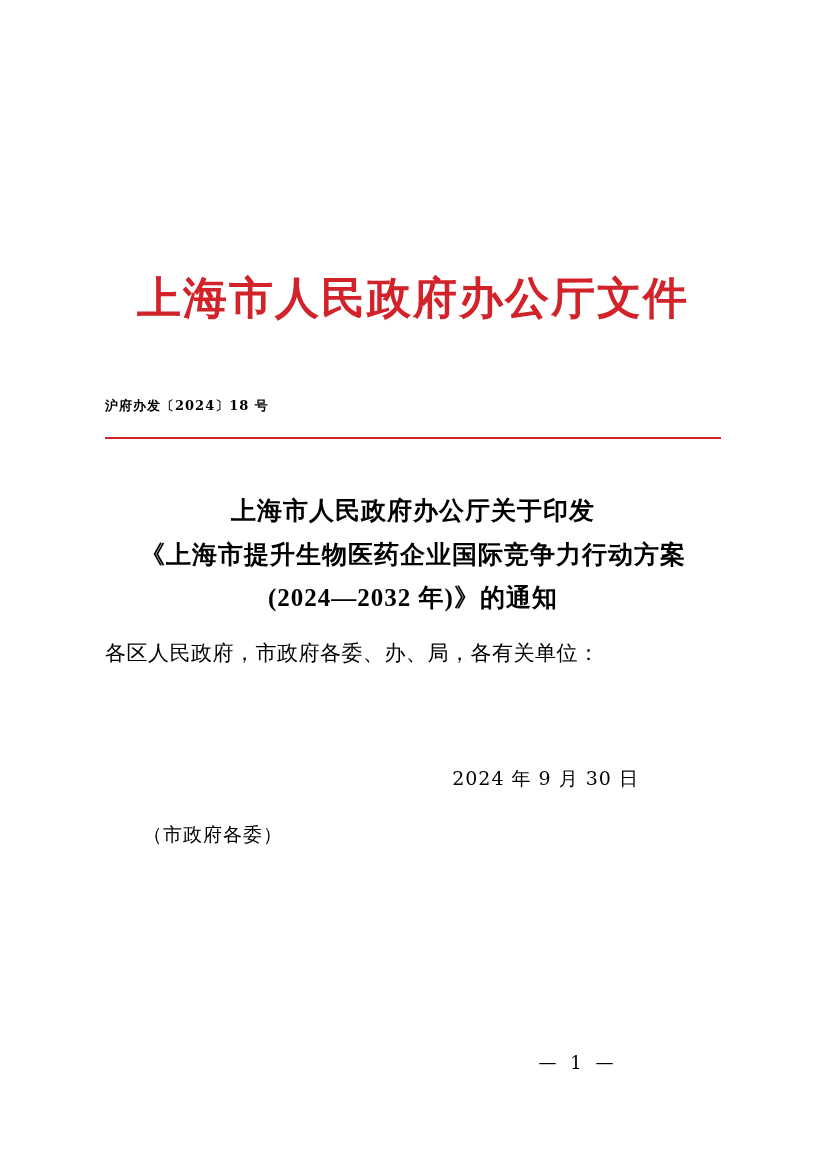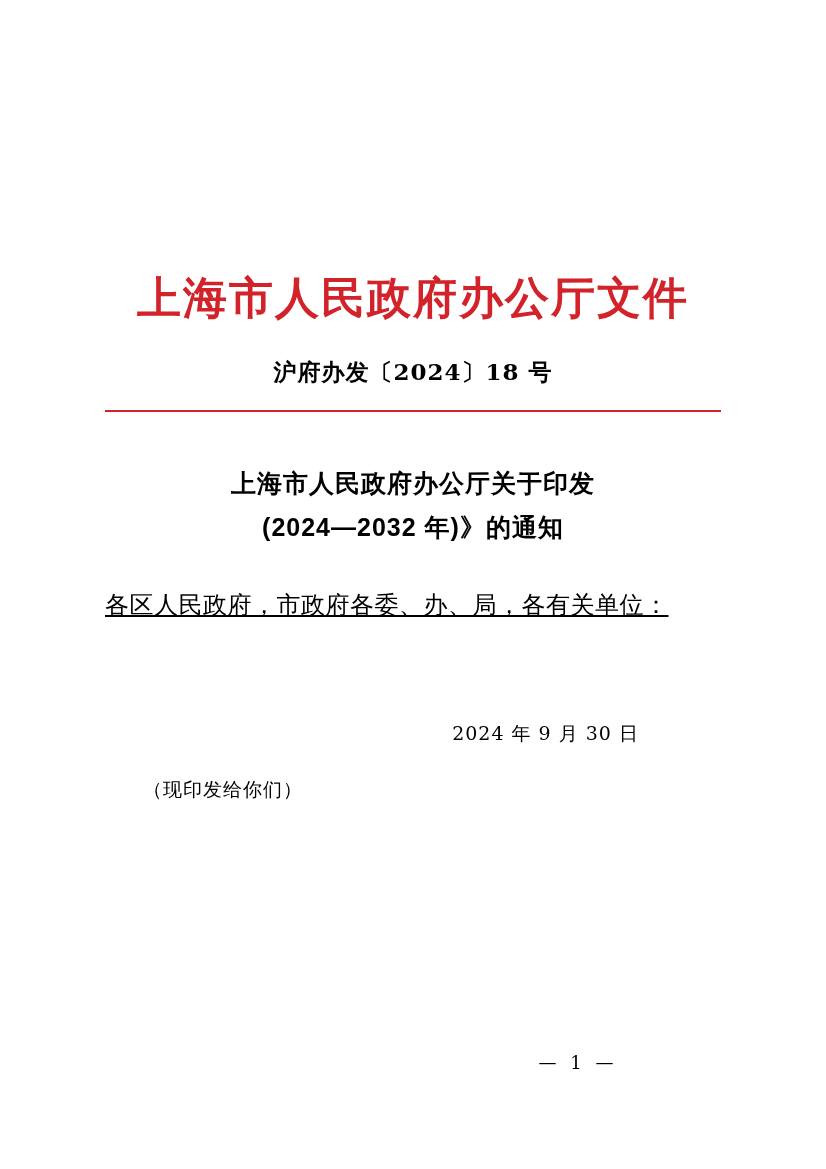--- a/index.html
+++ b/index.html
@@ -33,57 +33,55 @@
     font-weight: bold;
     font-size: 44px;
     letter-spacing: 2px;
     margin-top: 272px;
     line-height: 1.2;
     white-space: nowrap;
   }
 
   
   .doc-number {
-    text-align: center;
-    font-size: 23px;
+    font-size: 13px;
     font-family: "DejaVu Serif", "Liberation Serif", serif;
     font-weight: bold;
-    margin-top: 32px;
+    margin-top: 72px;
     letter-spacing: 1px;
   }
 
   
   .red-rule {
     margin-top: 22px;
     border-top: 2px solid #d2232a;
     width: 616px;
   }
 
   
   .title-block {
     text-align: center;
-    font-family: Liberation Sans, sans-serif;
+    font-family: Liberation Serif, serif;
     font-weight: bold;
     font-size: 25px;
     line-height: 1.75;
     margin-top: 50px;
     letter-spacing: 1px;
   }
   .title-line {
     display: block;
     white-space: nowrap;
   }
 
   
   .body-block {
-    margin-top: 32px;
-    font-size: 24px;
+    margin-top: 12px;
+    font-size: 21px;
     line-height: 2.0;
     letter-spacing: 0.5px;
-    text-decoration: underline;
   }
   .salutation {
     text-indent: 0;
   }
   .para {
     text-indent: 2em;
     text-align: justify;
   }
 
   
@@ -122,27 +120,28 @@
   <div class="content">
 
     <div class="masthead">上海市人民政府办公厅文件</div>
 
     <div class="doc-number">沪府办发〔2024〕18 号</div>
 
     <div class="red-rule"></div>
 
     <div class="title-block">
       <span class="title-line">上海市人民政府办公厅关于印发</span>
+      <span class="title-line">《上海市提升生物医药企业国际竞争力行动方案</span>
       <span class="title-line">(2024—2032 年)》的通知</span>
     </div>
 
     <div class="body-block">
       <div class="salutation">各区人民政府，市政府各委、办、局，各有关单位：</div>
     </div>
 
     <div class="date-line">2024 年 9 月 30 日</div>
 
-    <div class="publish-note">（现印发给你们）</div>
+    <div class="publish-note">（市政府各委）</div>
 
   </div>
 
   <div class="page-footer">— 1 —</div>
 </div>
 
 </body></html>

